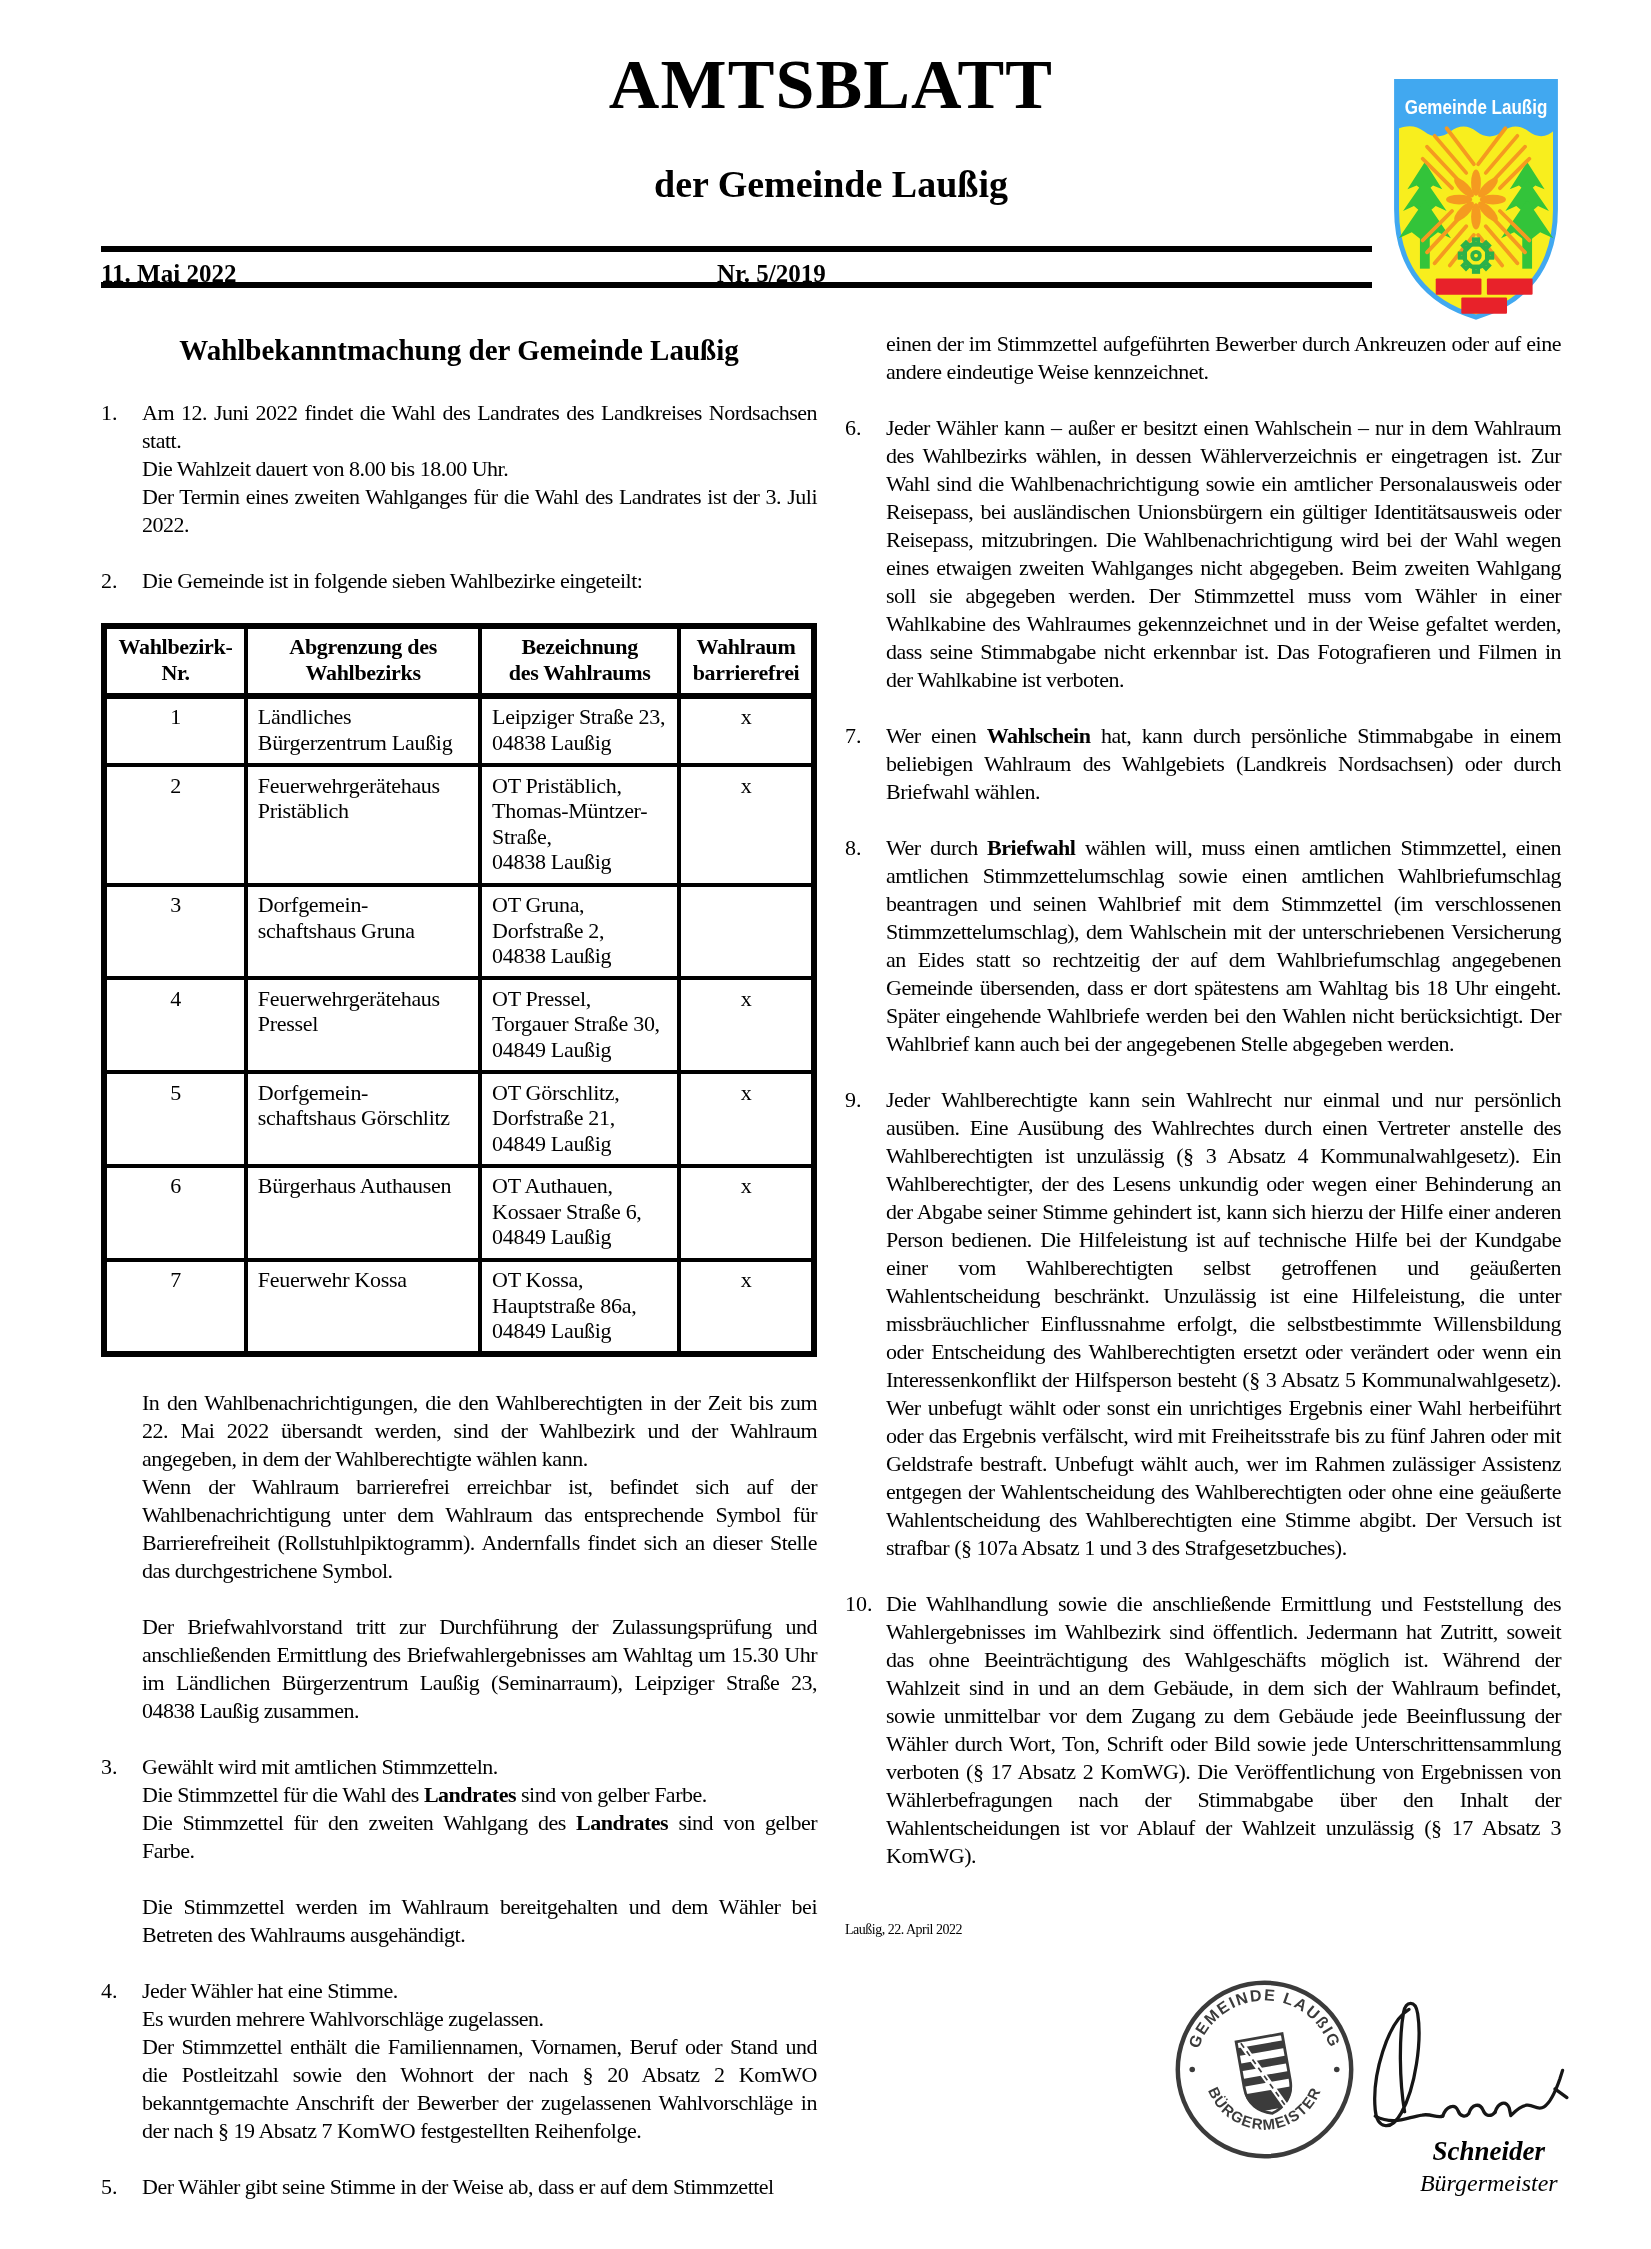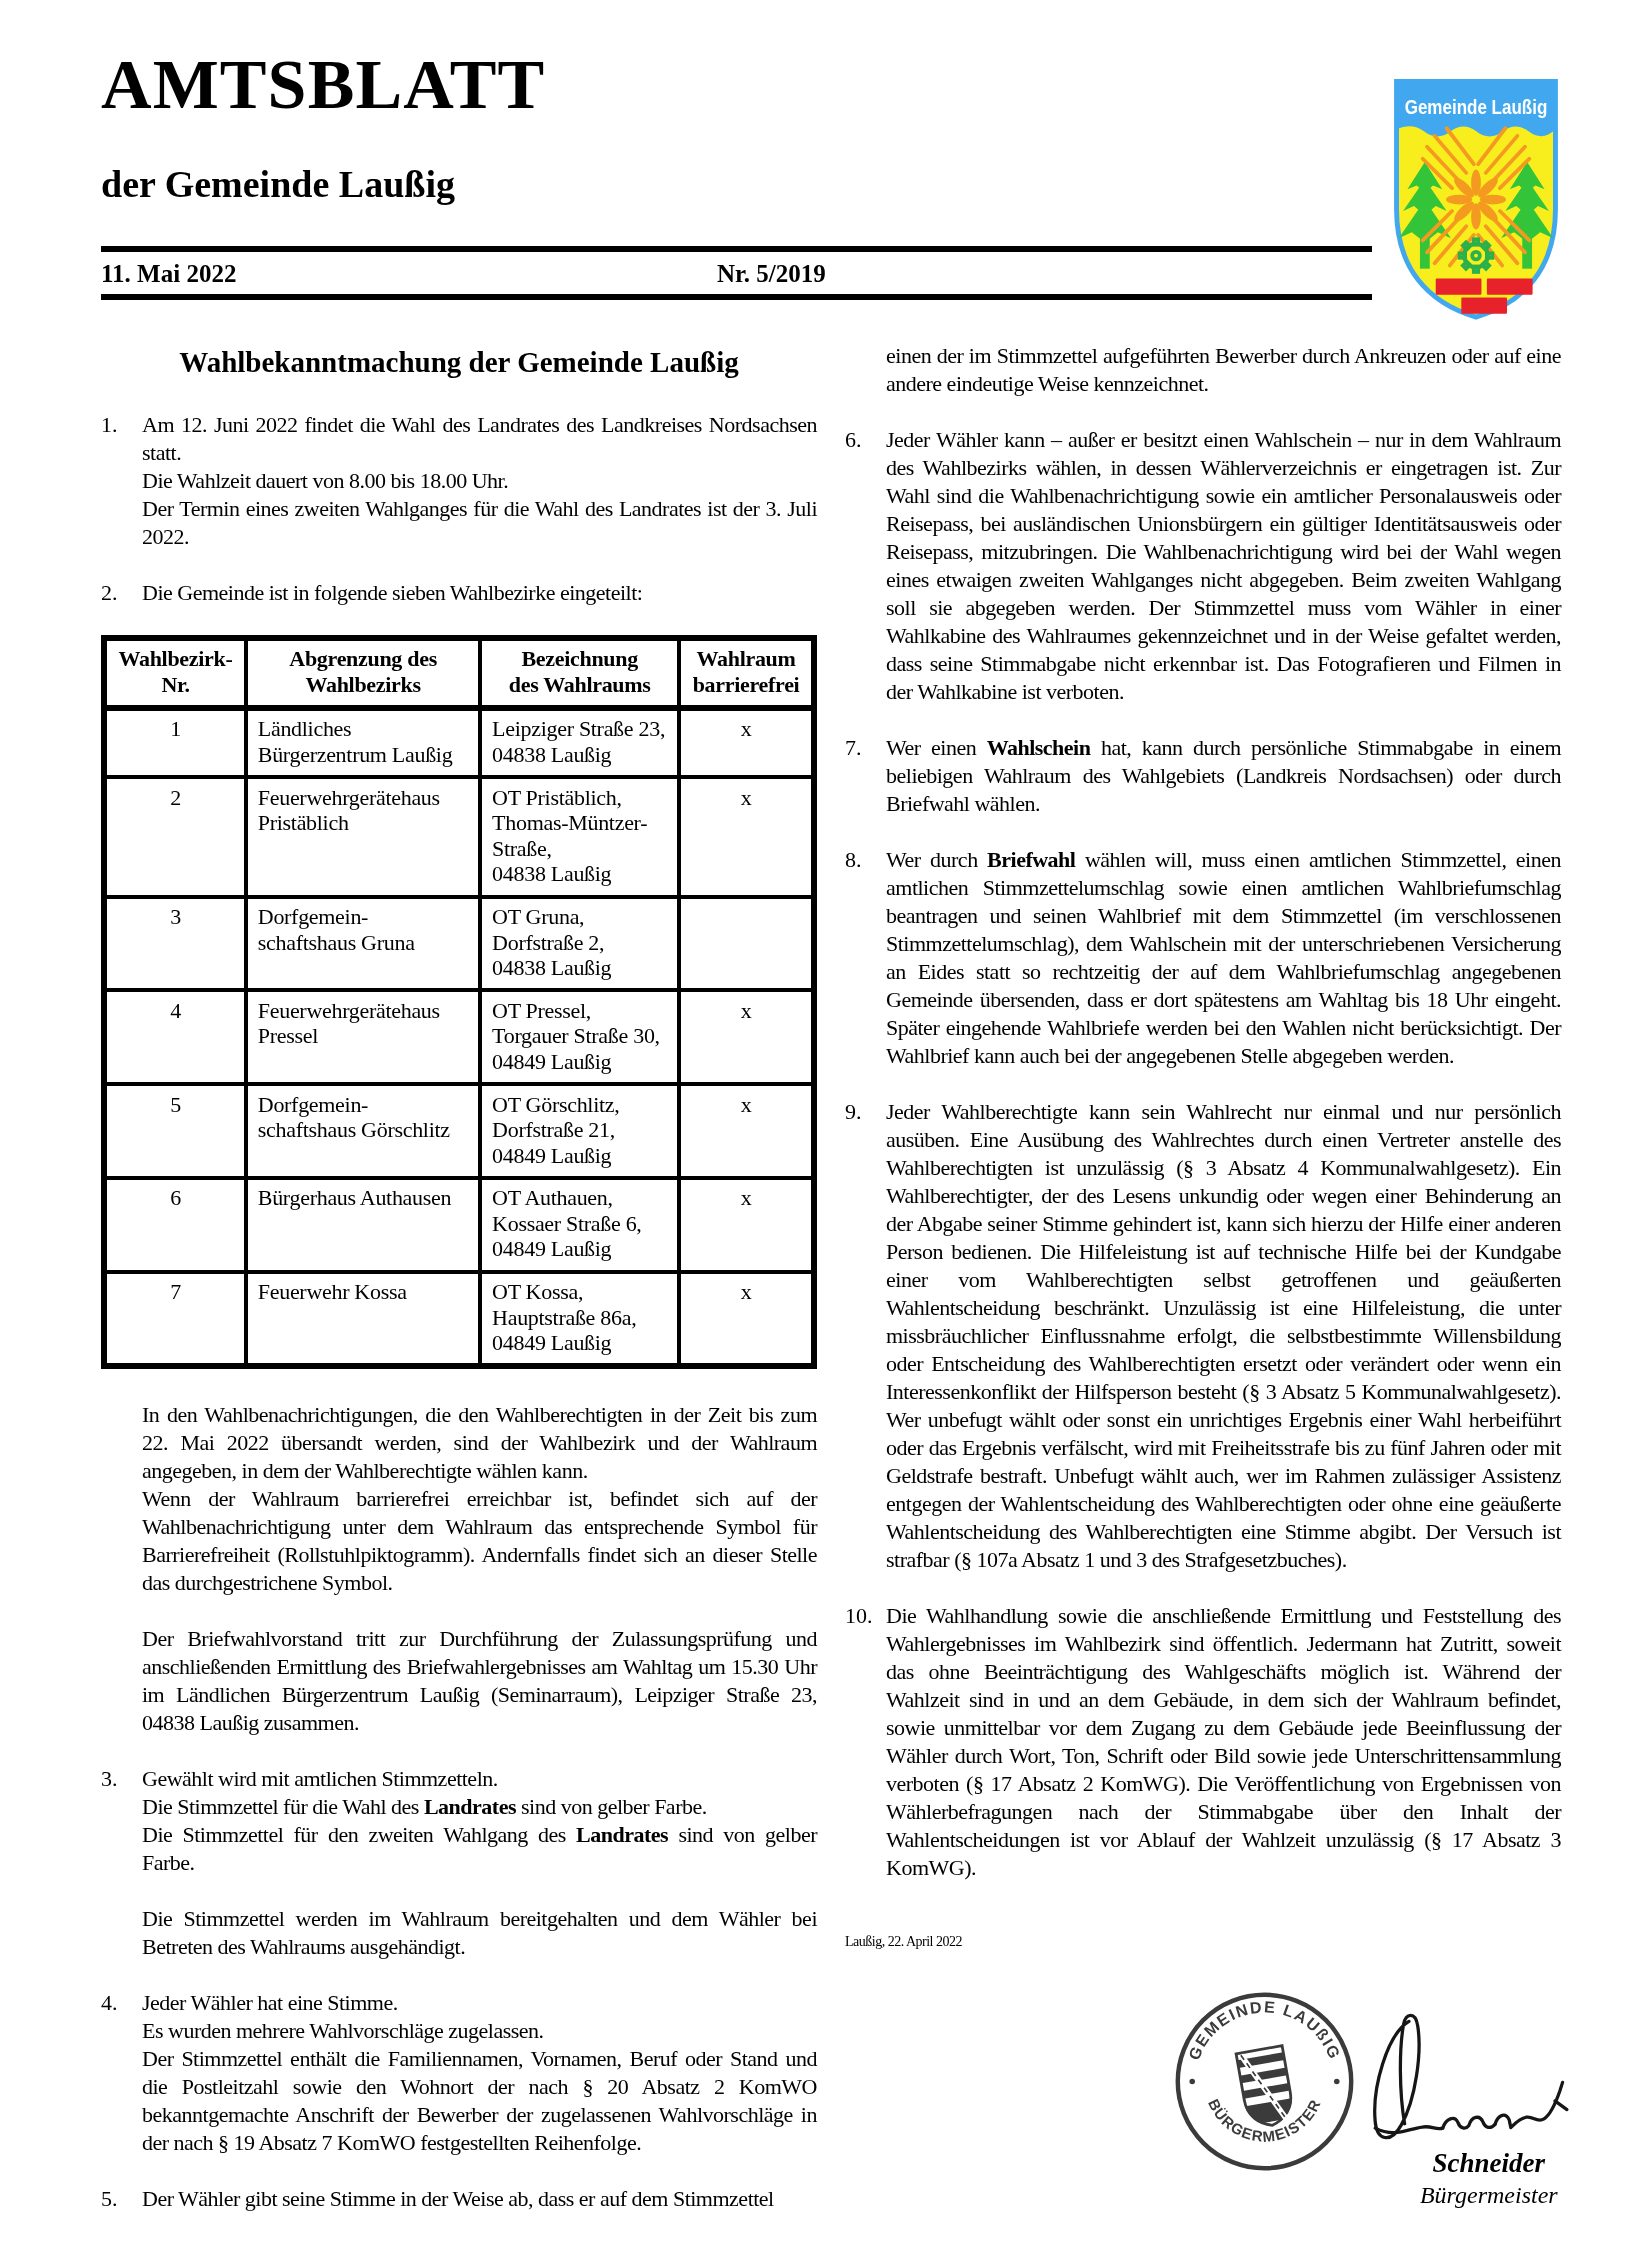--- a/index.html
+++ b/index.html
@@ -9,26 +9,26 @@
     width:1652px; height:2250px;
     margin:0 auto;
     background:#ffffff;
     color:#000;
     font-family:"Liberation Serif", serif;
     padding:48px 91px 0 101px;
     overflow:hidden;
   }
   
   .header { position:relative; }
-  .masthead { text-align:left; }
+  .masthead { text-align:center; }
   .masthead .title { font-size:70px; font-weight:bold; line-height:1.05; letter-spacing:1.1px; }
   .masthead .subtitle { font-size:38px; font-weight:bold; margin-top:40px; }
   .rule { height:6px; background:#000; width:1271px; }
   .rule.top { margin-top:40px; }
-  .dateline { position:relative; width:1271px; height:42px; }
+  .dateline { position:relative; width:1271px; height:30px; }
   .dateline .date { position:absolute; left:0; top:8.7px; font-size:25px; font-weight:bold; }
   .dateline .issue { position:absolute; left:50%; transform:translateX(-18%); top:8.7px; font-size:25px; font-weight:bold; }
   .logo { position:absolute; top:28px; right:0; width:170px; height:246px; }
   
   .columns { display:flex; gap:28px; margin-top:42px; }
   .col { width:716px; }
   .col-title { font-size:29px; font-weight:bold; text-align:center; margin:4.4px 0 32px 0; }
   .body-text { font-size:22px; line-height:28px; letter-spacing:-0.5px; text-align:justify; white-space:pre-line; }
   .item { display:grid; grid-template-columns:41px 1fr; margin-bottom:28px; }
   .item .num { font-size:22px; line-height:28px; }

